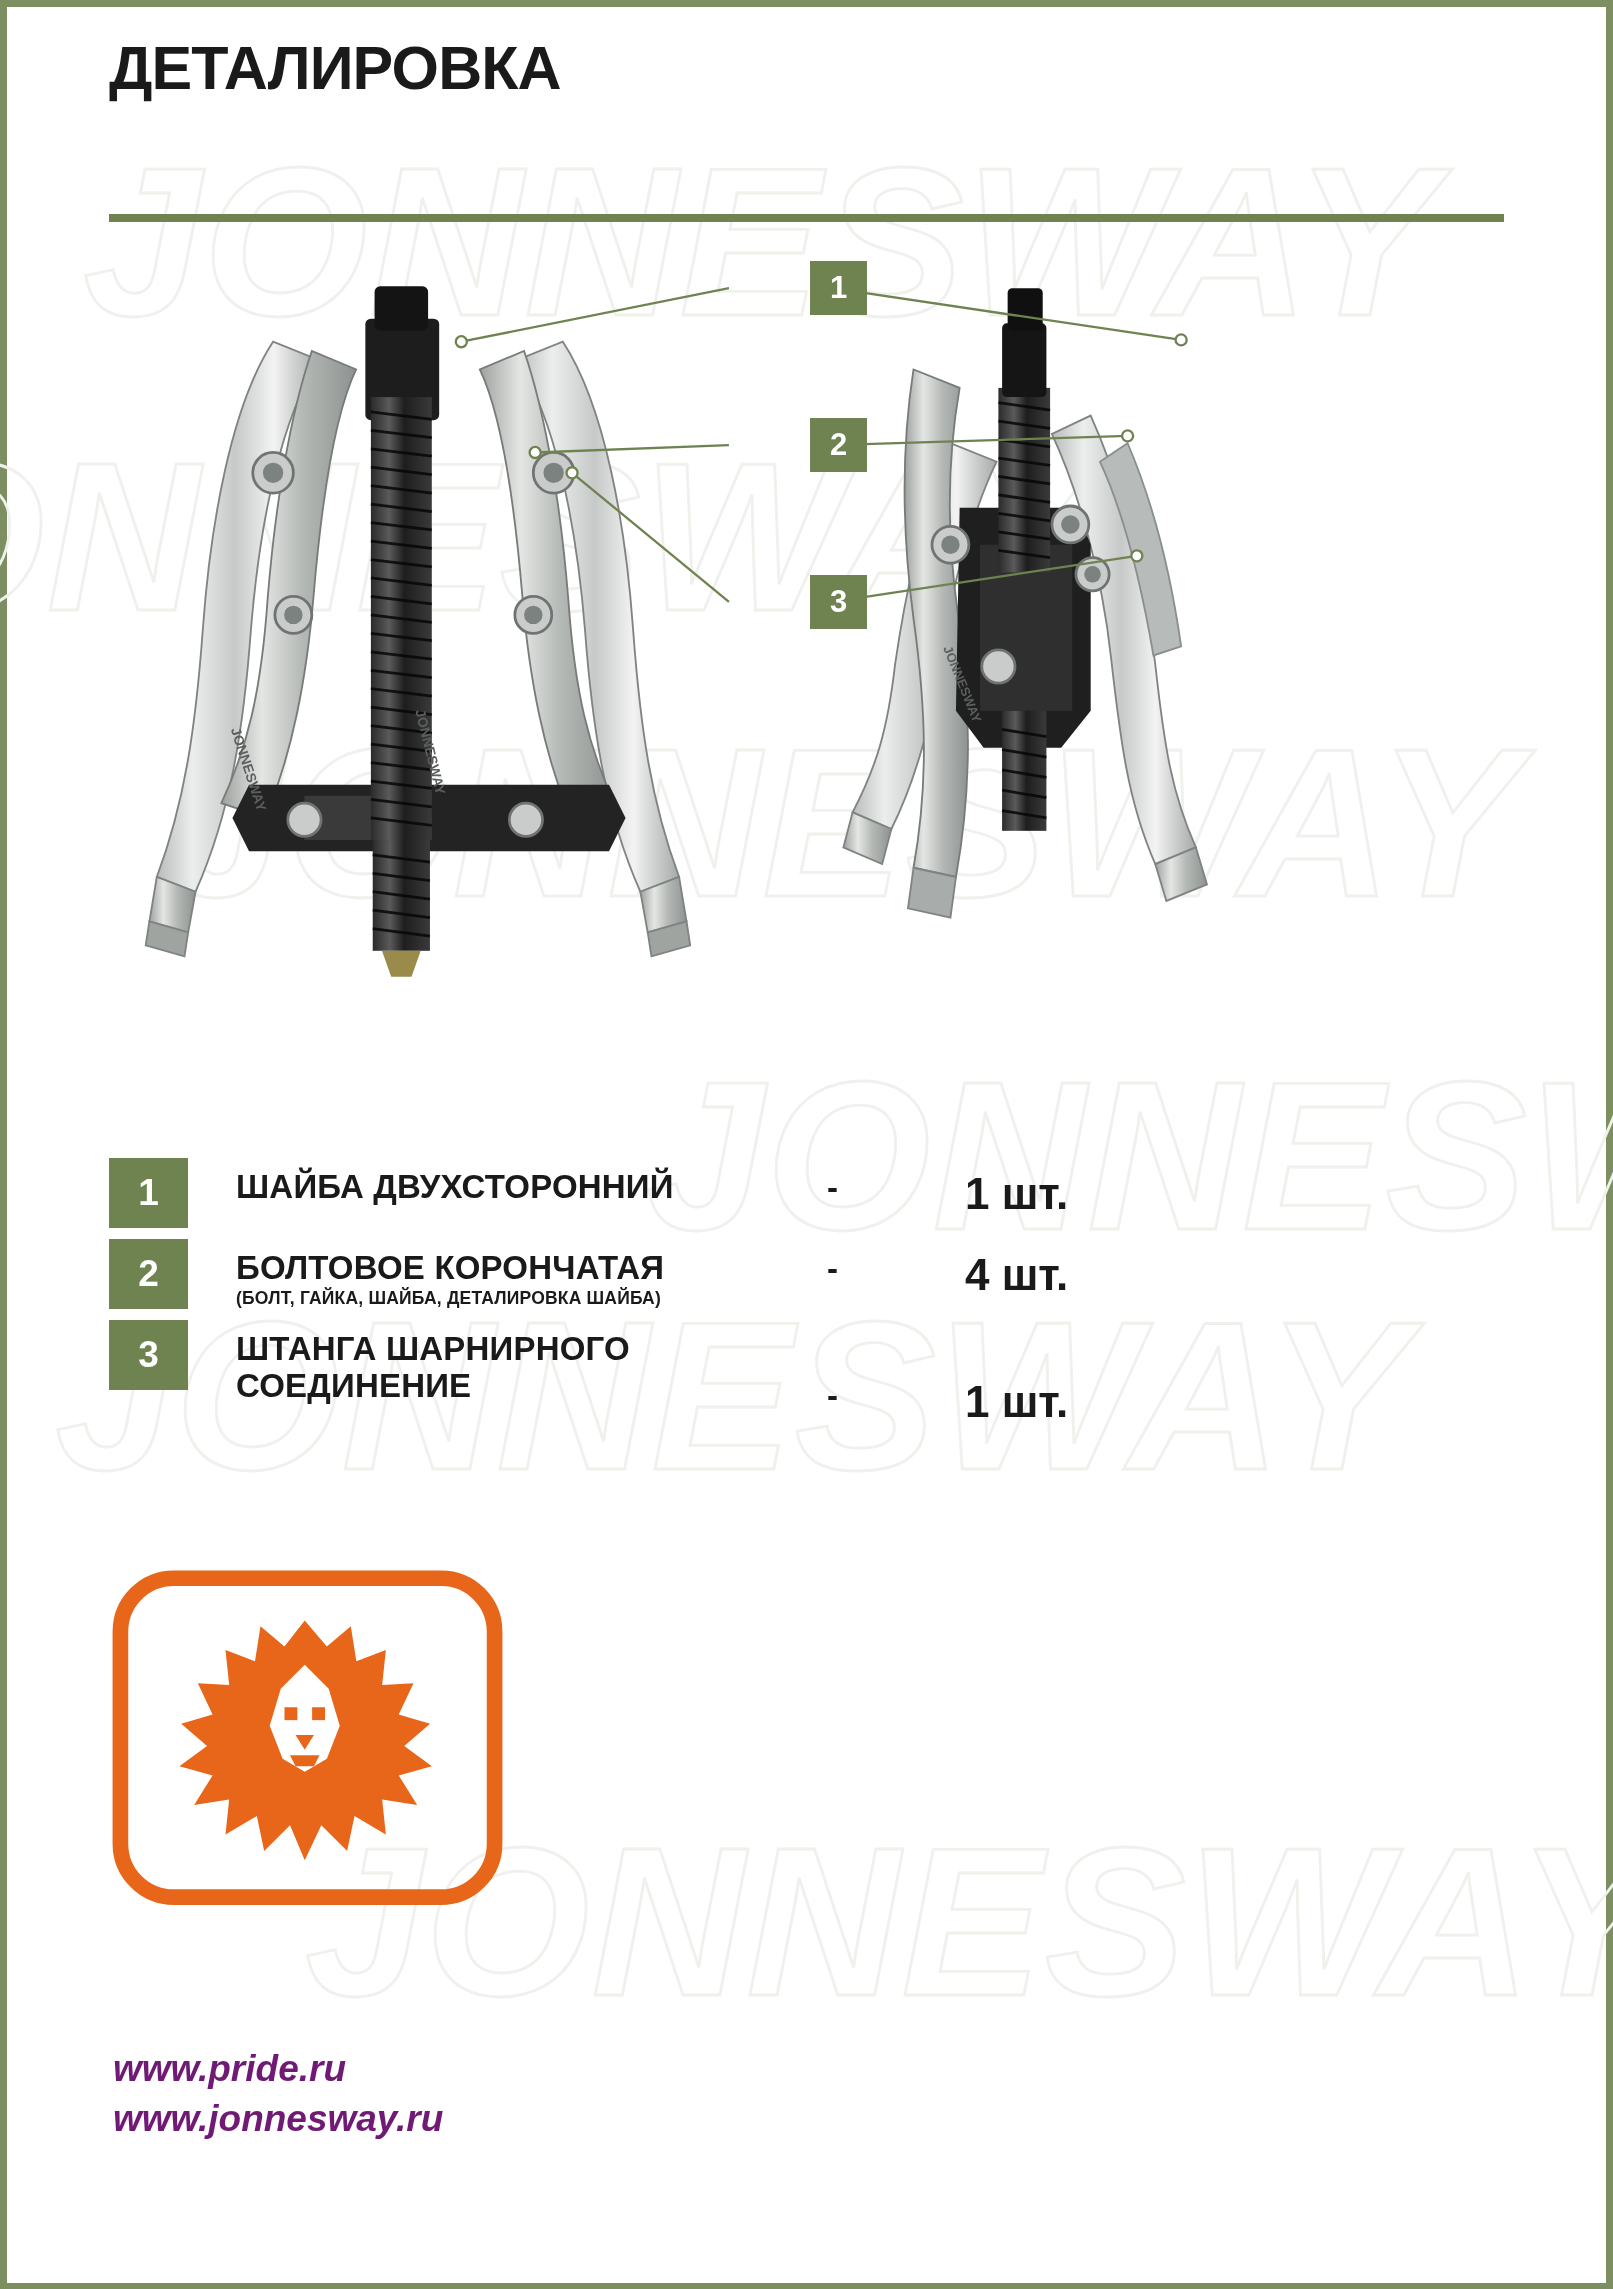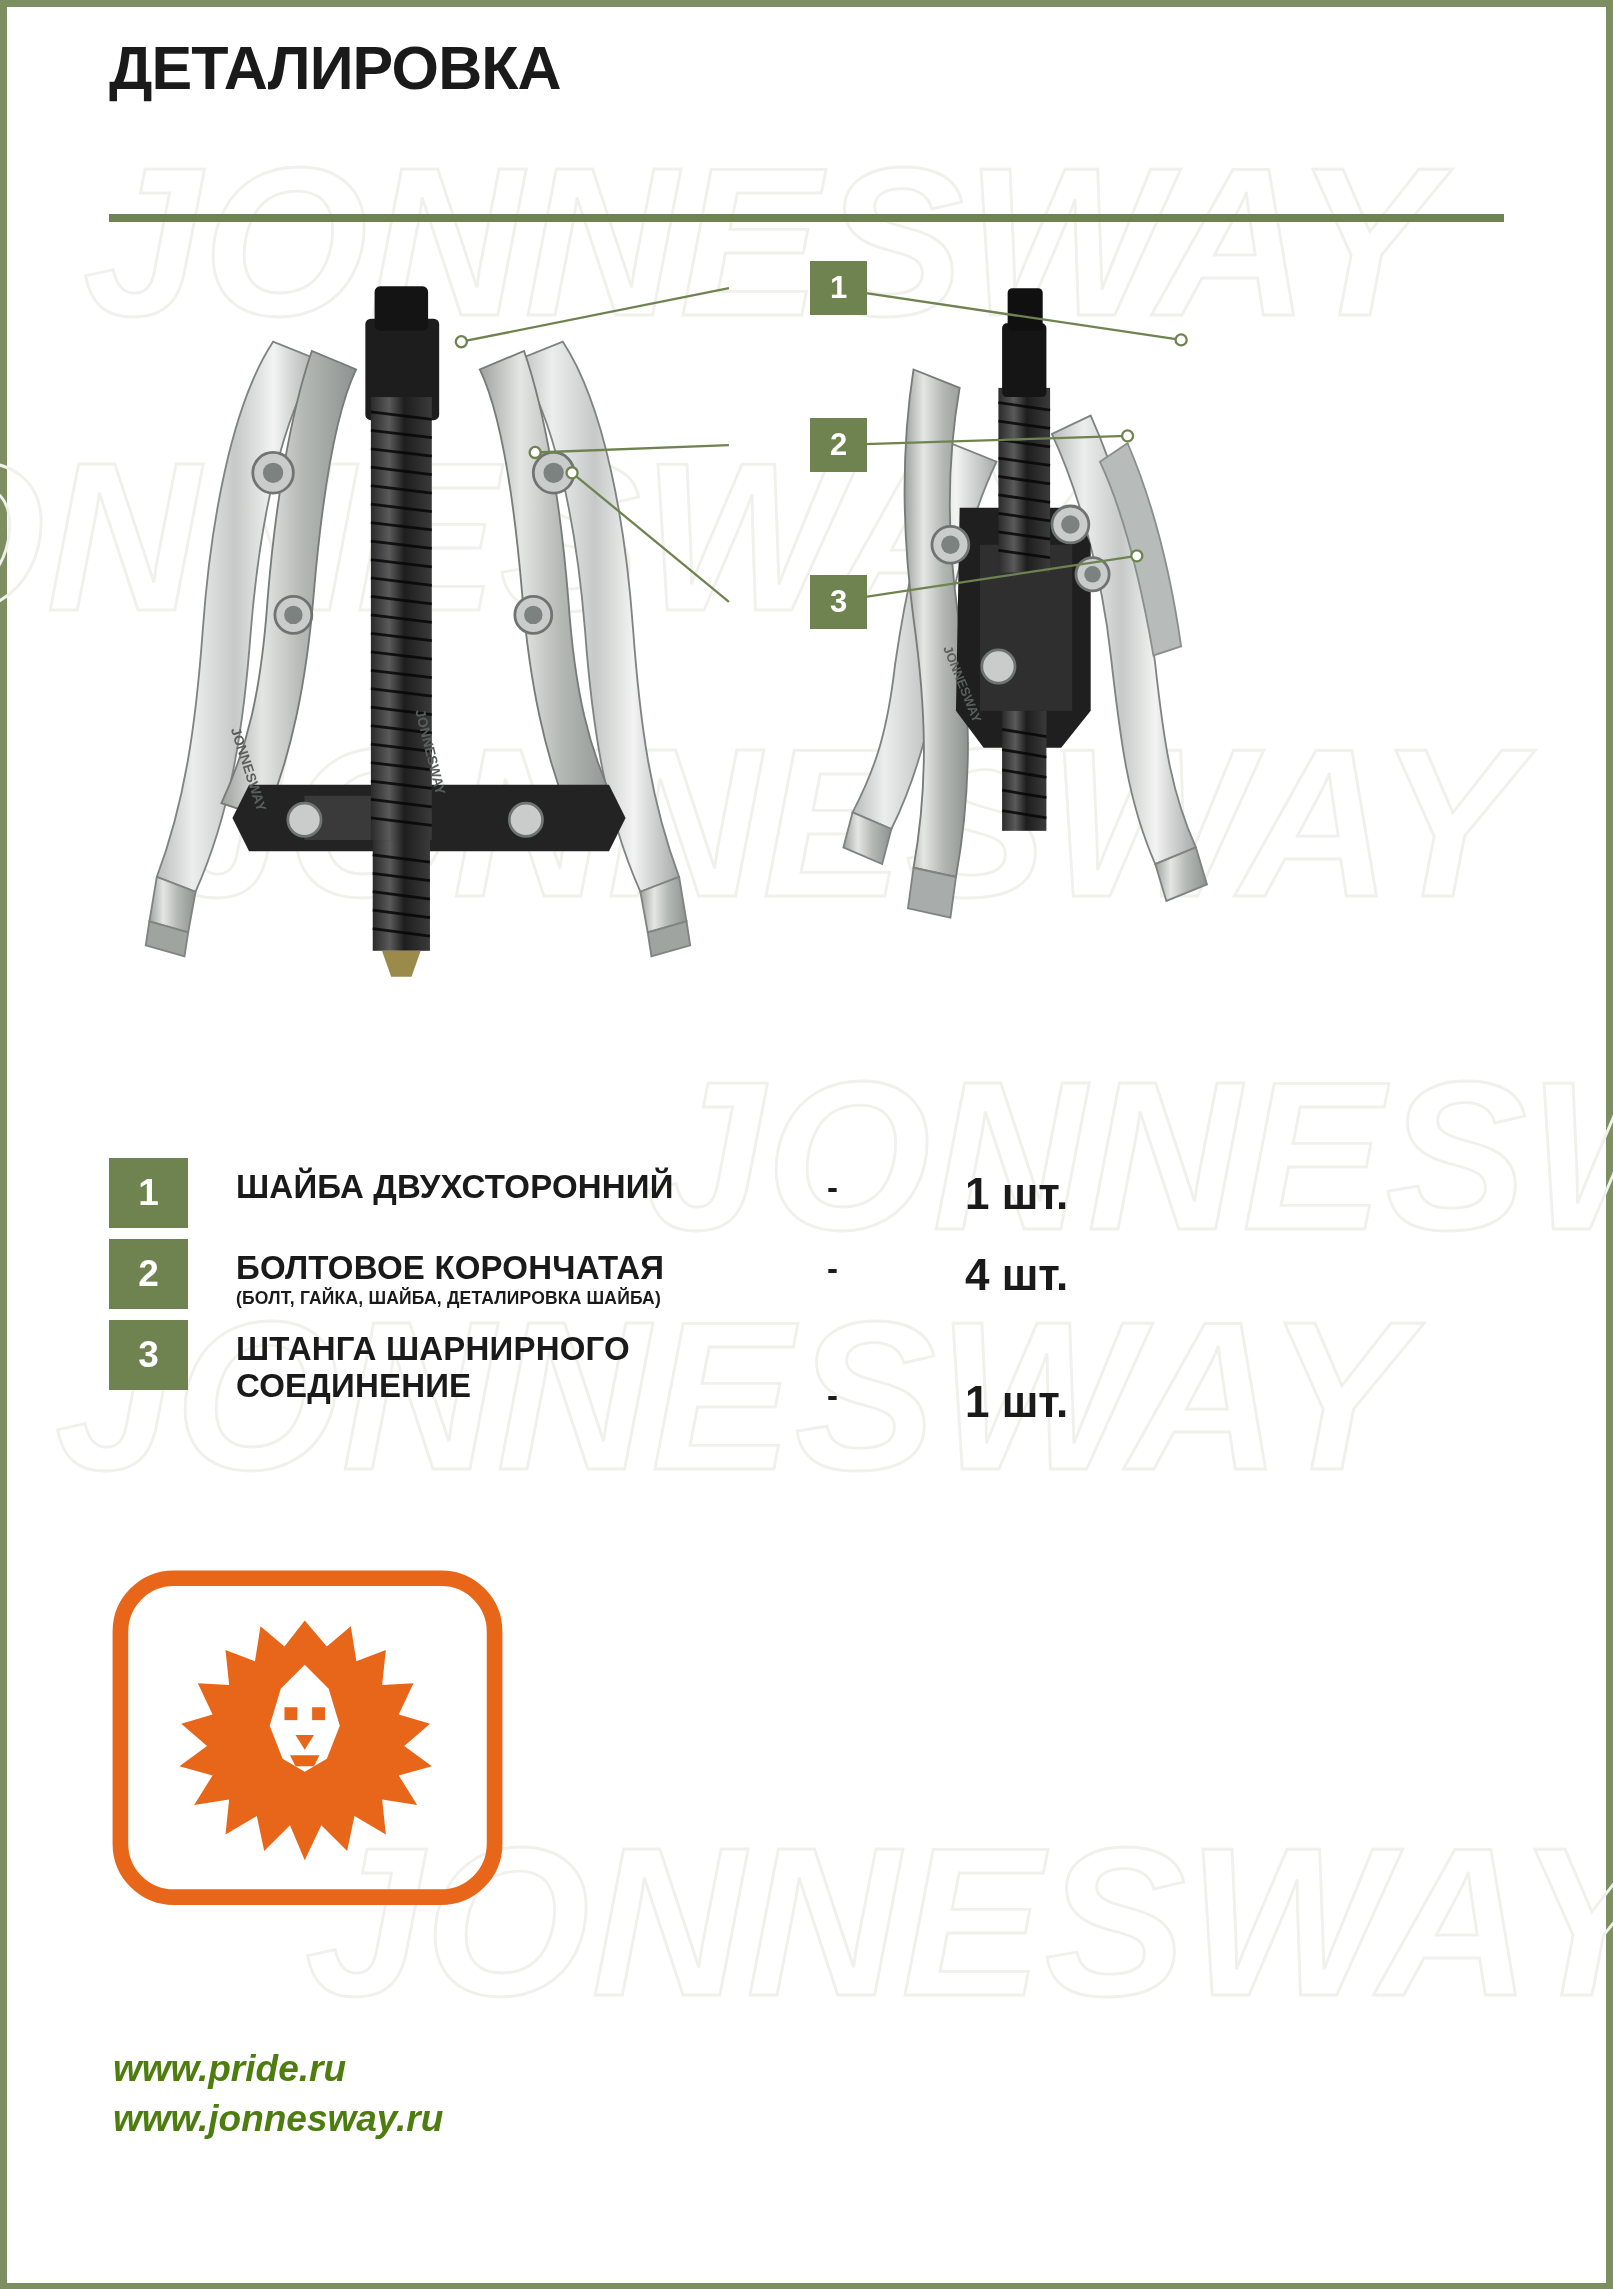--- a/index.html
+++ b/index.html
@@ -201,21 +201,21 @@
   .urls {
     position: absolute;
     left: 113px;
     top: 2044px;
     z-index: 3;
   }
   .url {
     font-size: 37px;
     font-weight: bold;
     font-style: italic;
-    color: #4d7c0f;
+    color: #701a75;
     line-height: 1.34;
   }
 </style>
 </head>
 <body>
 
 <div class="page">
 
   <div class="page-border-left"></div>
   <div class="page-border-right"></div>

